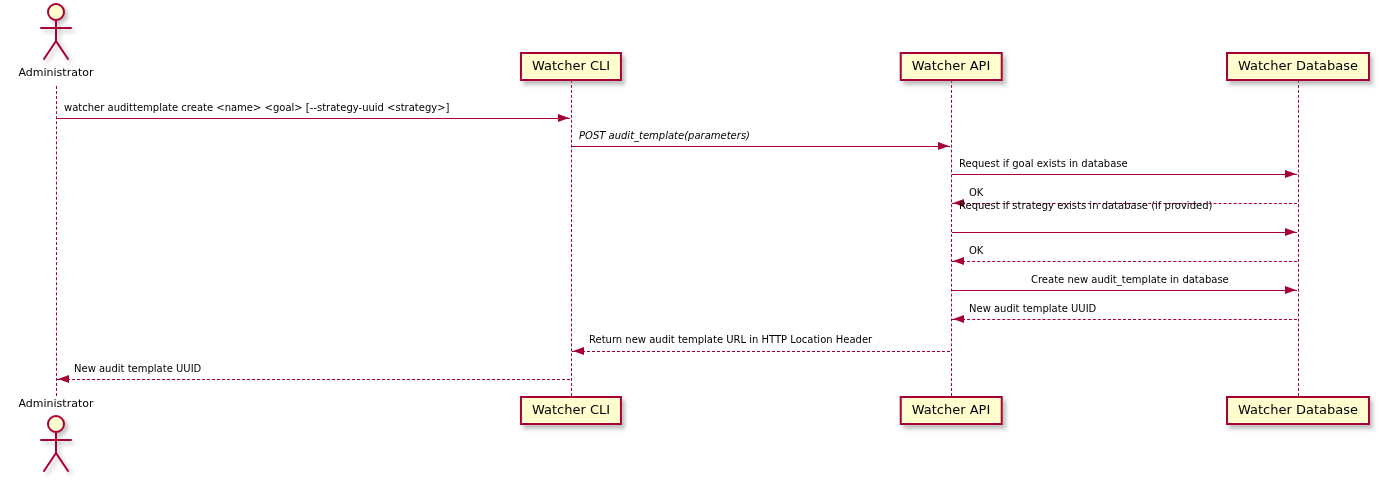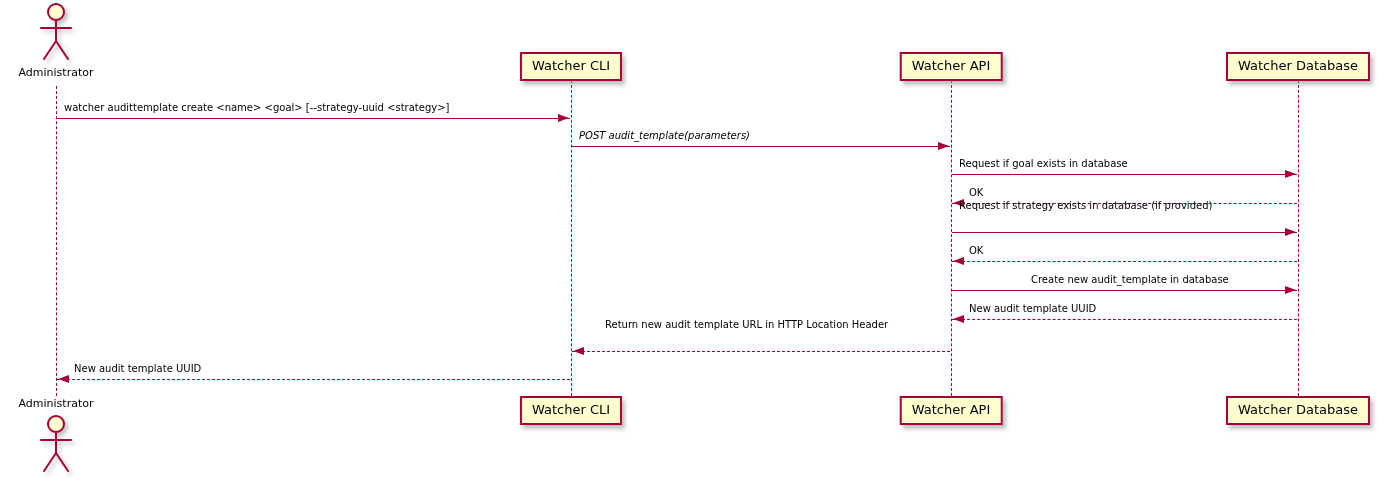--- a/index.html
+++ b/index.html
@@ -115,17 +115,17 @@
     <div class="arrowhead left" style="left: 953px; top: 257px;"></div>
     <div class="msg-label" style="left: 969px; top: 243px;">OK</div>
     <div class="msg-line solid" style="left: 952px; top: 290px; width: 345px;"></div>
     <div class="arrowhead right" style="left: 1285px; top: 286px;"></div>
     <div class="msg-label" style="left: 1008px; top: 272px; margin-left: 23px;">Create new audit_template in database</div>
     <div class="msg-line dashed" style="left: 952px; top: 319px; width: 345px;"></div>
     <div class="arrowhead left" style="left: 953px; top: 315px;"></div>
     <div class="msg-label" style="left: 969px; top: 301px;">New audit template UUID</div>
     <div class="msg-line dashed" style="left: 572px; top: 351px; width: 378px;"></div>
     <div class="arrowhead left" style="left: 573px; top: 347px;"></div>
-    <div class="msg-label" style="left: 589px; top: 317px; margin-left: 16px;">Return new audit template URL in HTTP Location Header</div>
+    <div class="msg-label" style="left: 589px; top: 332px;">Return new audit template URL in HTTP Location Header</div>
     <div class="msg-line dashed" style="left: 57px; top: 379px; width: 513px;"></div>
     <div class="arrowhead left" style="left: 58px; top: 375px;"></div>
     <div class="msg-label" style="left: 74px; top: 361px;">New audit template UUID</div>
   </div>
 
 </body></html>

